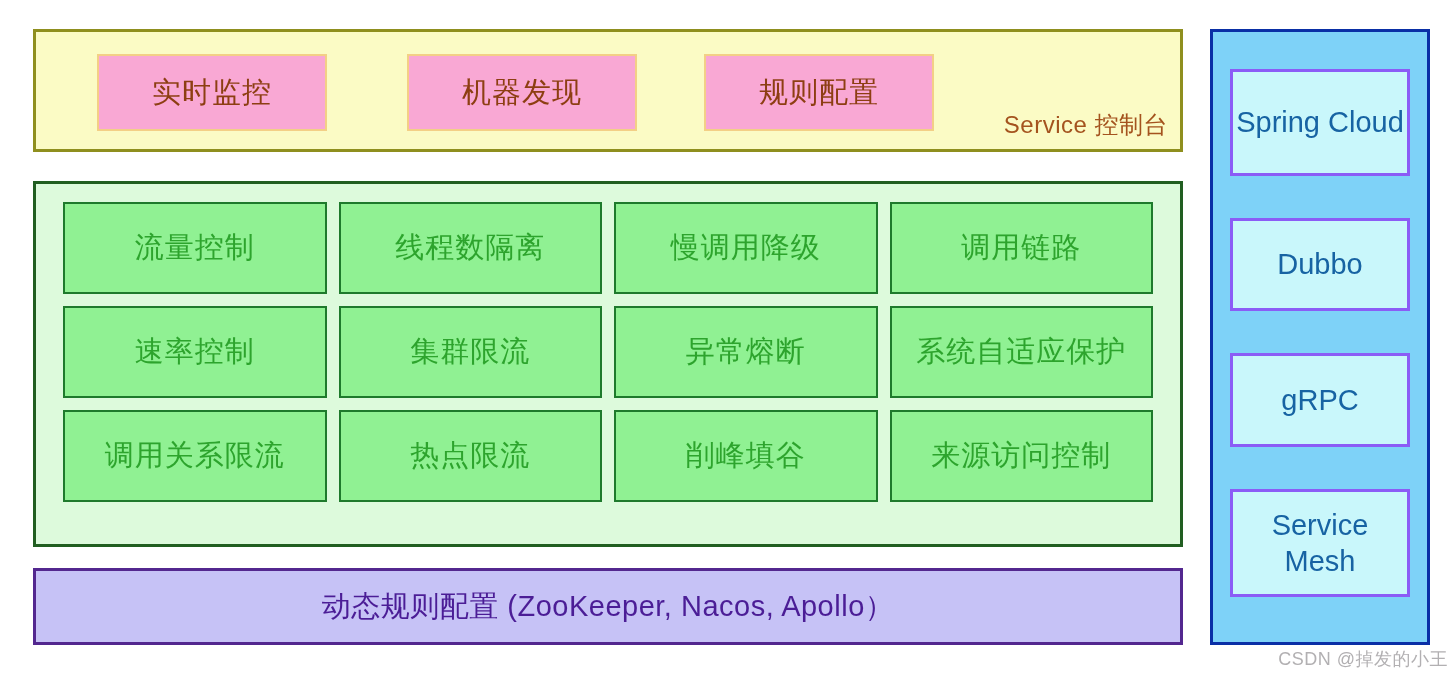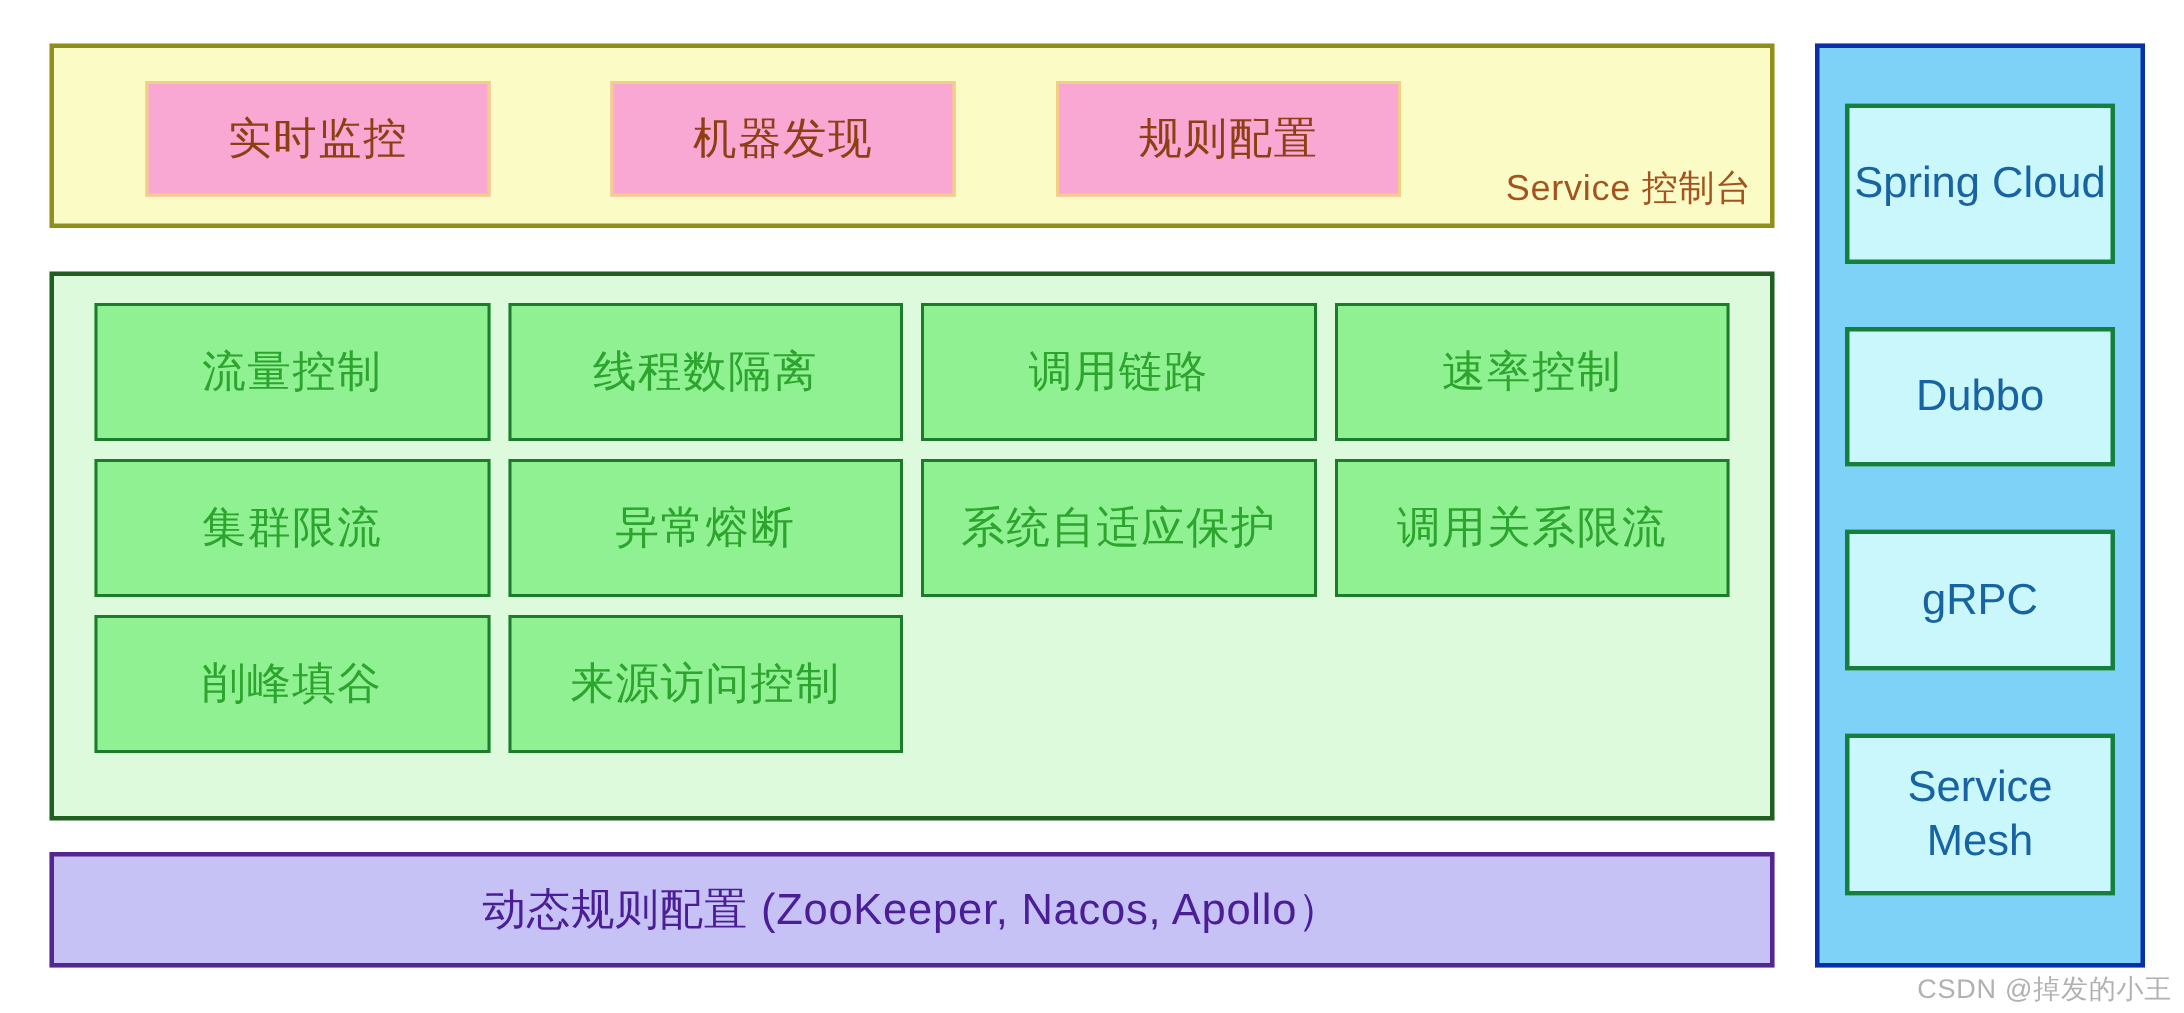--- a/index.html
+++ b/index.html
@@ -59,21 +59,21 @@
   
   .integrations-panel {
     position:absolute; left:1210px; top:29px; width:220px; height:616px;
     background:#7ED2F8; border:3px solid #0A2FA6;
     display:flex; flex-direction:column; align-items:center;
     justify-content:space-between;
     padding:37px 0 45px 0;
   }
   .integration-box {
     width:180px;
-    background:#C9F7FB; border:3px solid #15803d;
+    background:#C9F7FB; border:3px solid #8b5cf6;
     display:flex; align-items:center; justify-content:center;
     text-align:center;
     font-size:29px; color:#1763A3; line-height:1.25;
   }
   .integration-box:nth-child(1) { height:107px; }
   .integration-box:nth-child(2) { height:93px;  }
   .integration-box:nth-child(3) { height:94px;  }
   .integration-box:nth-child(4) { height:108px; }
 
   
@@ -88,26 +88,28 @@
 <div class="console-panel">
   <div class="console-btn b1">实时监控</div>
   <div class="console-btn b2">机器发现</div>
   <div class="console-btn b3">规则配置</div>
   <div class="console-title">Service 控制台</div>
 </div>
 
 <div class="features-panel">
   <div class="feature-box">流量控制</div>
   <div class="feature-box">线程数隔离</div>
+  <div class="feature-box">慢调用降级</div>
   <div class="feature-box">调用链路</div>
   <div class="feature-box">速率控制</div>
   <div class="feature-box">集群限流</div>
   <div class="feature-box">异常熔断</div>
   <div class="feature-box">系统自适应保护</div>
   <div class="feature-box">调用关系限流</div>
+  <div class="feature-box">热点限流</div>
   <div class="feature-box">削峰填谷</div>
   <div class="feature-box">来源访问控制</div>
 </div>
 
 <div class="config-bar">动态规则配置 (ZooKeeper, Nacos, Apollo）</div>
 
 <div class="integrations-panel">
   <div class="integration-box">Spring Cloud</div>
   <div class="integration-box">Dubbo</div>
   <div class="integration-box">gRPC</div>

